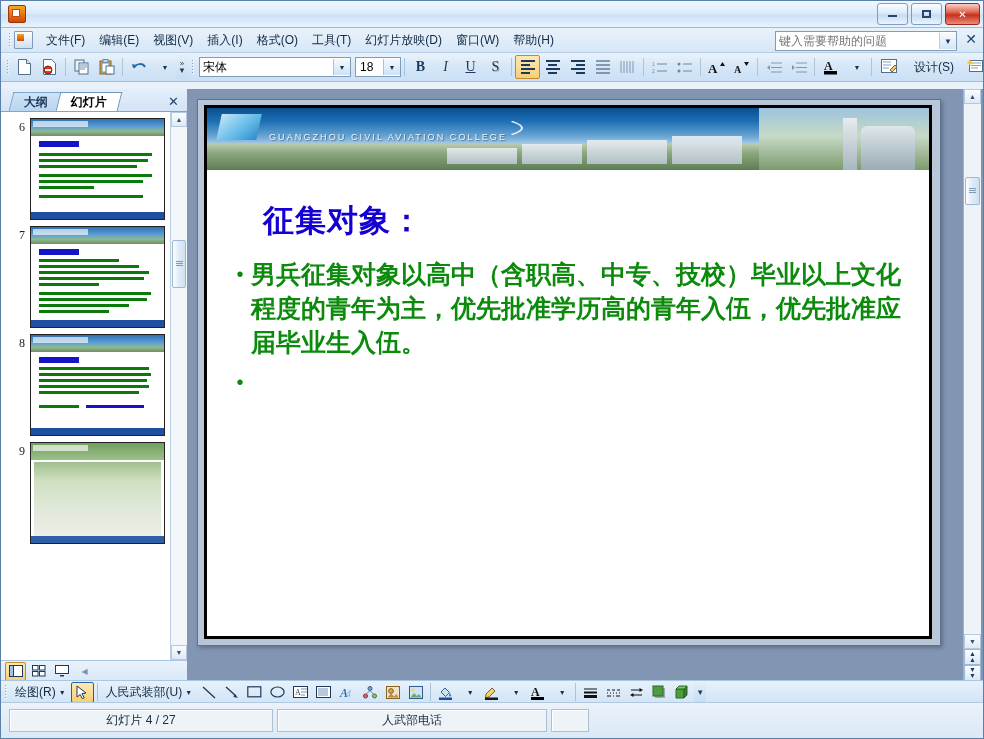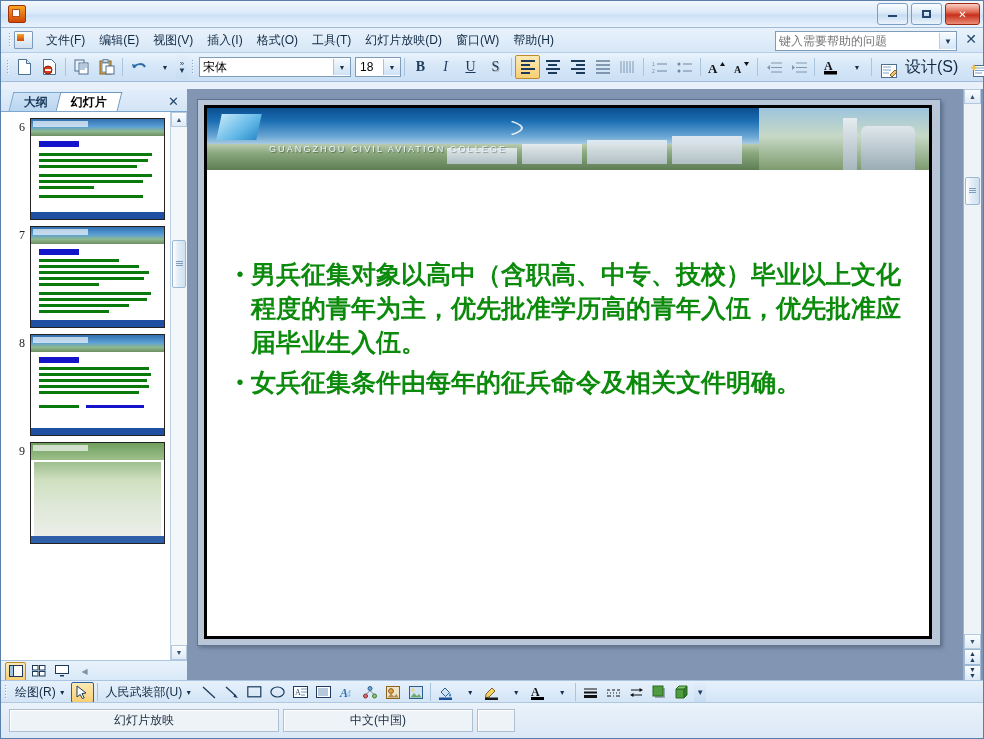--- a/index.html
+++ b/index.html
@@ -124,21 +124,21 @@
   .size-combo{
     width:44px;height:18px;background:#fff;border:1px solid #7f9db9;
     display:flex;align-items:center;font-size:12px;color:#000;margin-left:4px;flex:0 0 auto;
   }
   .combo-arrow{
     width:16px;height:16px;background:linear-gradient(180deg,#f4f9fe,#cfe2f5);
     border-left:1px solid #a9c3dc;display:flex;align-items:center;justify-content:center;
     font-size:7px;color:#14314f;
   }
   .tb-text{
-    display:flex;align-items:flex-end;gap:8px;padding:2px 5px;font-size:16px;color:#102a44;
+    display:flex;align-items:flex-start;gap:17px;padding:2px 5px;font-size:12px;color:#102a44;
     border:1px solid transparent;border-radius:2px;white-space:nowrap;flex:0 0 auto;
   }
   .bold-b{font-weight:bold;font-size:14px;font-family:"Liberation Serif",serif;}
   .ital-i{font-style:italic;font-size:14px;font-family:"Liberation Serif",serif;}
   .und-u{text-decoration:underline;font-size:14px;font-family:"Liberation Serif",serif;}
   .shad-s{font-size:14px;font-family:"Liberation Serif",serif;text-shadow:1px 1px 0 #aaa;}
   .tb-btn.active{
     border-color:#c08a2e;background:linear-gradient(180deg,#fde9b4,#f7cf74);
   }
   .align-ico{display:flex;flex-direction:column;gap:2px;}
@@ -268,21 +268,21 @@
     position:absolute;left:12px;top:6px;width:40px;height:26px;
     background:linear-gradient(135deg,#bfe6f7 0%,#63b9e8 60%,#2d8cc9 100%);
     transform:skewX(-12deg);
   }
   .banner-cn{
     position:absolute;left:60px;top:5px;font-family:"DejaVu Serif","Liberation Serif",serif;
     font-size:19px;font-weight:bold;color:#fff;letter-spacing:3px;
     text-shadow:1px 1px 1px rgba(0,0,0,.45);white-space:nowrap;
   }
   .banner-en{
-    position:absolute;left:62px;top:36px;font-size:9px;color:#eaf4fb;letter-spacing:2.1px;
+    position:absolute;left:62px;top:24px;font-size:9px;color:#eaf4fb;letter-spacing:2.1px;
     white-space:nowrap;text-shadow:1px 1px 1px rgba(0,0,0,.4);
   }
   .banner-arc{
     position:absolute;left:52px;top:2px;width:260px;height:32px;
     border:2px solid rgba(255,255,255,.85);border-radius:50%;
     border-left-color:transparent;border-top-color:transparent;border-bottom-color:transparent;
   }
   .banner-dept{
     position:absolute;left:370px;top:6px;font-family:"DejaVu Serif","Liberation Serif",serif;
     font-size:20px;font-weight:bold;color:#fff;letter-spacing:5px;white-space:nowrap;
@@ -710,29 +710,29 @@
             <div class="banner-bldg" style="left:240px;width:70px;height:16px;"></div>
             <div class="banner-bldg" style="left:315px;width:60px;height:20px;"></div>
             <div class="banner-bldg" style="left:380px;width:80px;height:24px;"></div>
             <div class="banner-bldg" style="left:465px;width:70px;height:28px;"></div>
             <div class="banner-gate"></div>
             <div class="banner-logo-mark"></div>
             <div class="banner-arc"></div>
             <div class="banner-en">GUANGZHOU CIVIL AVIATION COLLEGE</div>
           </div>
 
+          <div class="slide-title">征集对象：</div>
 
           <div class="bullets">
             <div class="bullet">
               <div class="bul-dot">•</div>
               <div class="bul-text">男兵征集对象以高中（含职高、中专、技校）毕业以上文化程度的青年为主，优先批准学历高的青年入伍，优先批准应届毕业生入伍。</div>
             </div>
             <div class="bullet">
               <div class="bul-dot">•</div>
-              <div class="bul-text">女兵征集条件由每年的征兵命令及相关文件明确。</div>
             </div>
           </div>
 
 
         </div>
       </div>
 
       <div class="slide-scroll">
         <div class="sb-arrow">▲</div>
         <div class="sb-thumb">
@@ -889,19 +889,19 @@
           <path d="M1 4l3-3h8l-3 3z" fill="#7fc46f" stroke="#2a6b22"></path>
           <path d="M9 4l3-3v9l-3 3z" fill="#3a7a2f" stroke="#2a6b22"></path>
         </svg>
     </div>
     <div class="tb-overflow" style="height:20px;">
         <span>▼</span>
       </div>
   </div>
 
   <div class="statusbar">
-    <div class="status-cell sc2">幻灯片放映</div>
-    <div class="status-cell sc3">中文(中国)</div>
+    <div class="status-cell sc1">幻灯片 4 / 27</div>
+    <div class="status-cell sc2">人武部电话</div>
     <div class="status-cell sc4"></div>
     <div class="status-spacer"></div>
   </div>
 
 </div>
 
 </body></html>

